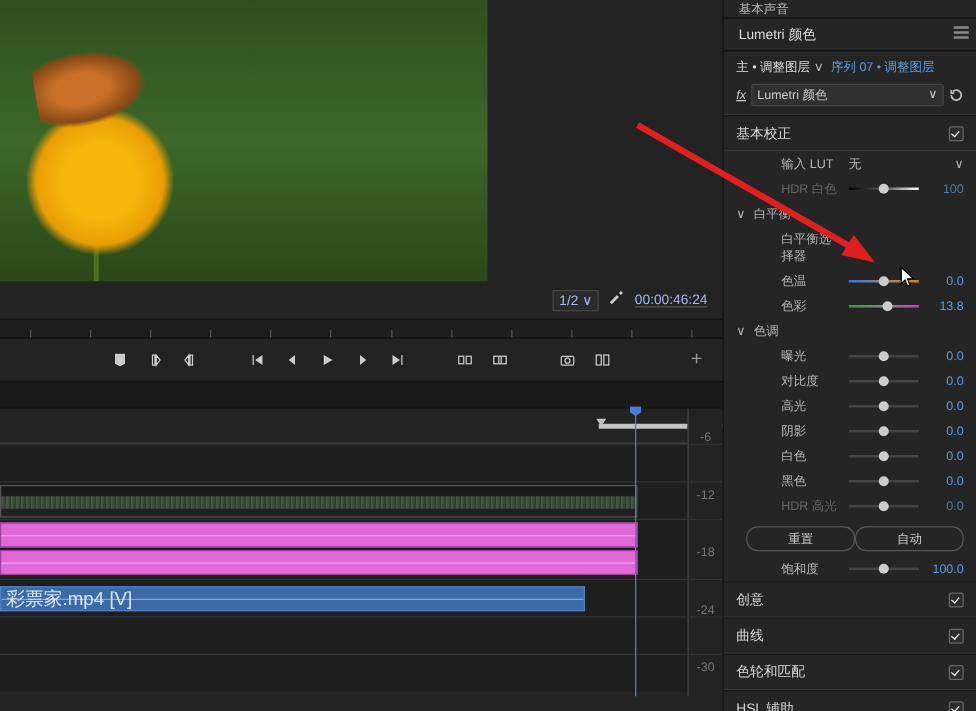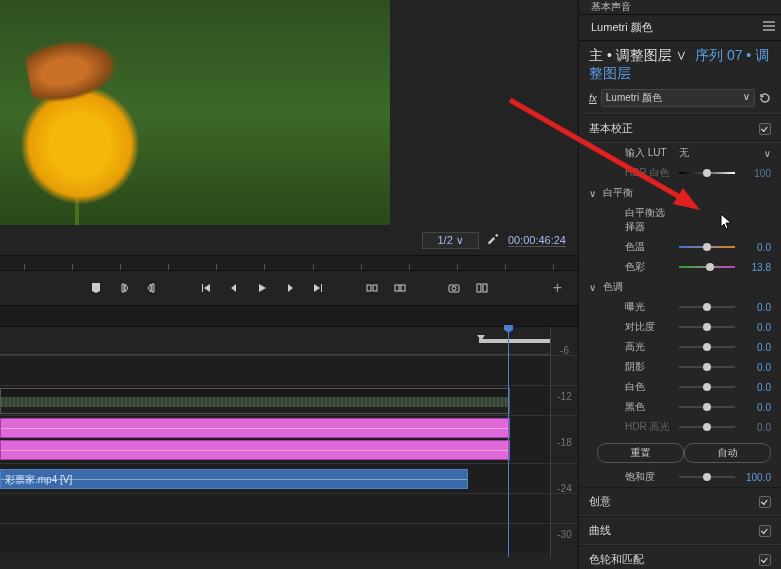--- a/index.html
+++ b/index.html
@@ -26,21 +26,21 @@
     background: radial-gradient(ellipse at 40% 50%,#c87028 30%,#8a4a15 60%,transparent 70%);
     transform: rotate(-10deg);
   }
   .stem { position:absolute; bottom:0; left:75px; width:4px; height:60px; background:#4a7020; }
 
   .preview-ctrl {
     width:578px; height:30px;
     display:flex; align-items:center; justify-content:flex-end;
     padding:0 12px; gap:8px; color:#a8b8f0; font-size:11px;
   }
-  .dd { background:#2a2a2a; padding:1px 14px; border:1px solid #444; }
+  .dd { background:#2a2a2a; padding:1px 4px; border:1px solid #444; }
   .wrench svg { width:13px; height:13px; fill:#ccc; }
   .underline { text-decoration: underline; text-decoration-color:#555; text-underline-offset:2px;}
 
   .ruler {
     width:578px; height:16px; background:#1e1e1e;
     border-top:1px solid #111; border-bottom:1px solid #111;
     display:flex; justify-content:space-around; align-items:flex-end;
   }
   .ruler div { width:1px; height:6px; background:#555; }
 
@@ -82,39 +82,39 @@
     border:1px solid #555;
   }
   .audio-clip::before {
     content:''; position:absolute; left:0; right:0; top:8px; height:10px;
     background: repeating-linear-gradient(90deg,#4a5a4a 0,#3a4a3a 2px,#2a3a2a 4px);
   }
   .magenta { position:absolute; left:0; height:20px; width:510px; background:#e068d8; border:1px solid #a040a0;}
   .h-line { position:absolute; left:0; right:0; top:50%; height:1px; background:rgba(255,255,255,.4);}
   .blue-clip {
     position:absolute; left:0; height:20px; width:468px;
-    background:#3a6aaa; color:#d8e8ff; font-size:10px; padding-left:4px;
+    background:#3a6aaa; color:#d8e8ff; font-size:15px; padding-left:4px;
     line-height:20px; overflow:hidden; border:1px solid #5080c0;
   }
 
   
   .right {
     position:absolute; top:0; left:578px; width:203px; height:569px;
     background:#252525; border-left:1px solid #111;
   }
   .r-tab { height:14px; padding:0 12px; font-size:10px; color:#bbb; }
   .r-title {
     border-top:1px solid #111; border-bottom:1px solid #111;
     padding:5px 12px; font-size:11px; color:#ddd;
     position:relative;
   }
   .r-title .menu-icon { position:absolute; right:6px; top:6px; width:12px; height:10px;}
   .r-title .menu-icon span { display:block; height:2px; background:#888; margin-bottom:2px;}
 
-  .source-row { padding:6px 10px 4px; font-size:14px; }
+  .source-row { padding:6px 10px 4px; font-size:10px; }
   .source-row span.link1 { color:#ddd; }
   .source-row span.link2 { color:#5a9ee4; }
   .fx-row {
     display:flex; align-items:center; gap:4px; padding:2px 10px 6px;
     border-bottom:1px solid #353535;
   }
   .fx { font-style:italic; font-size:10px;text-decoration:underline; }
   .fx-select {
     flex:1; background:#303030; border:1px solid #444; border-radius:2px;
     font-size:10px; padding:1px 4px; color:#ccc;

